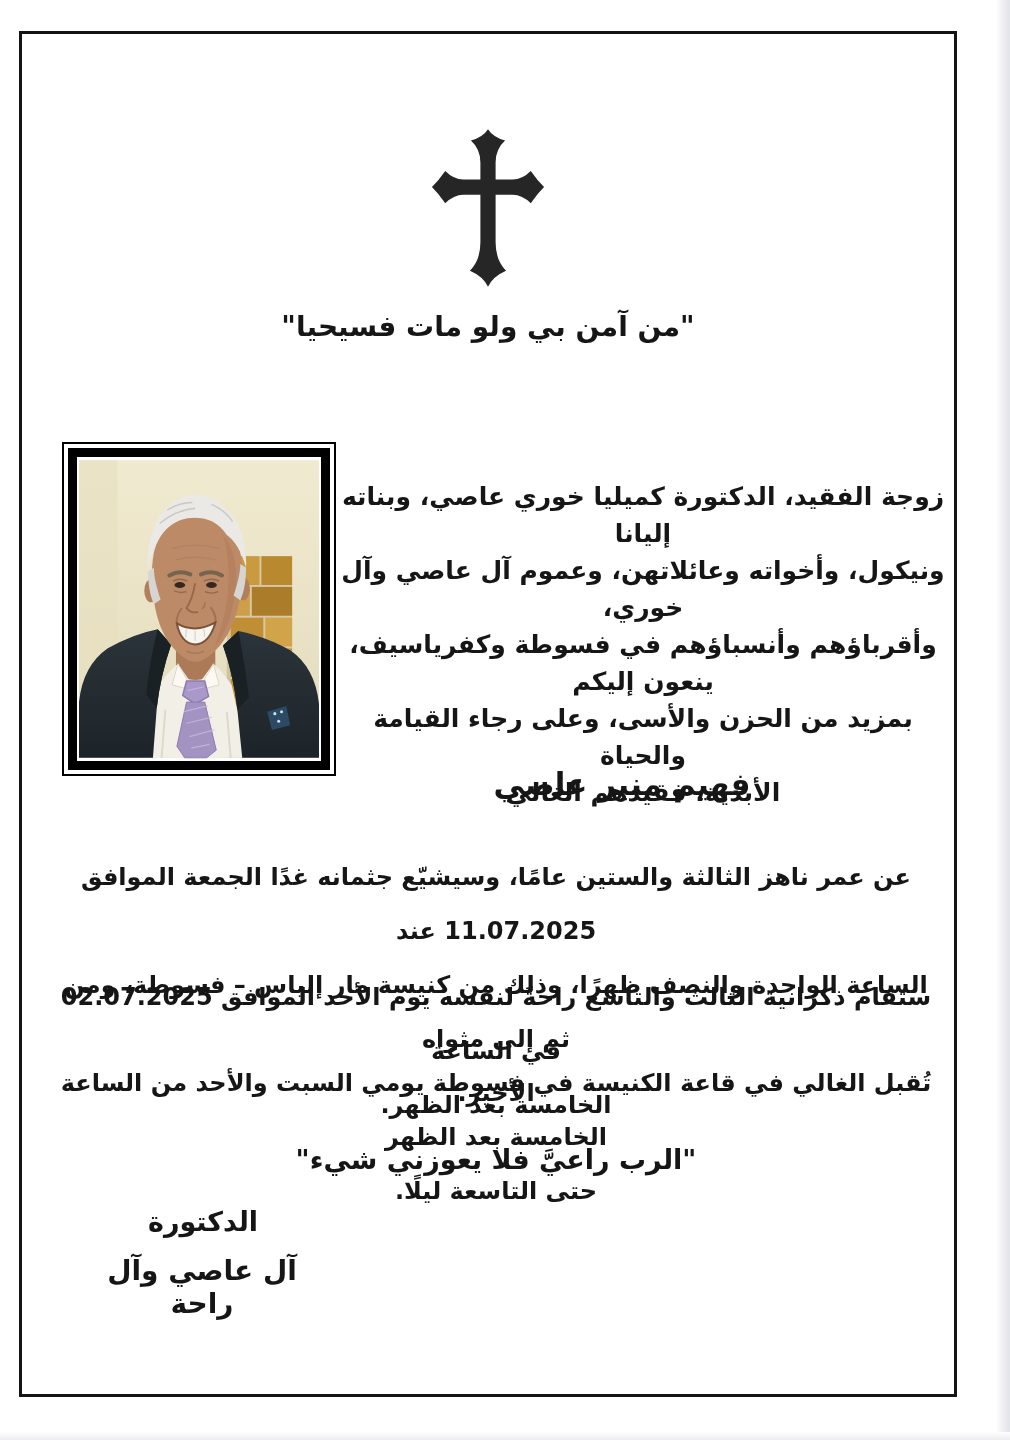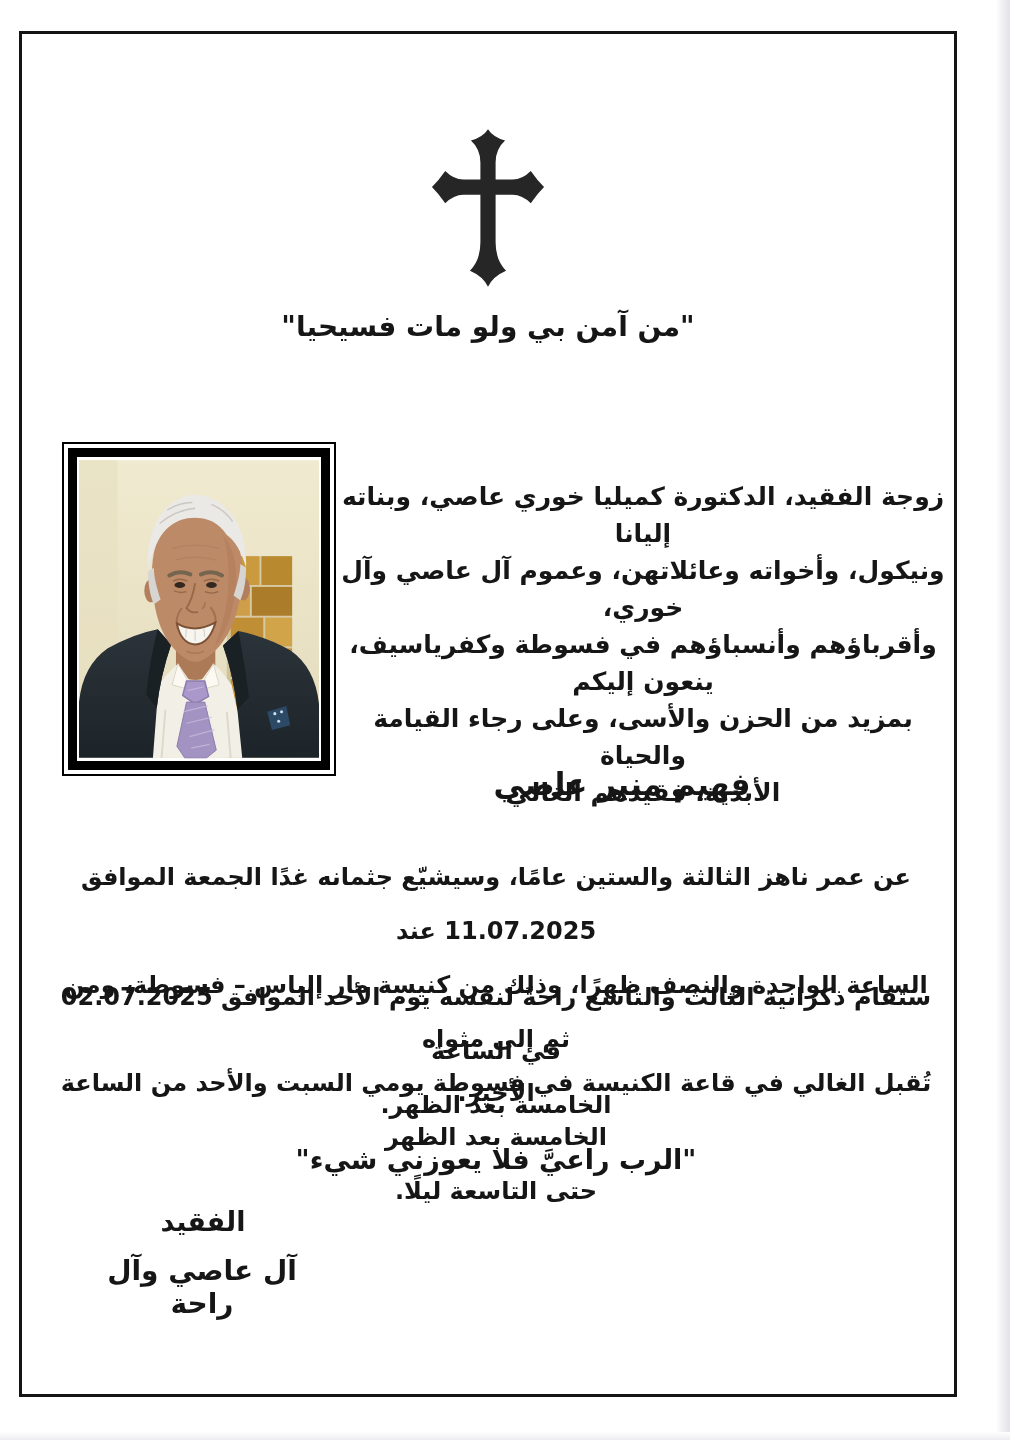--- a/index.html
+++ b/index.html
@@ -186,18 +186,18 @@
 الأخير.</div>
 
     <div class="para p-memorial rtl-block">ستقام ذكرانية الثالث والتاسع راحةً لنفسه يوم الأحد الموافق 02.07.2025 في الساعة
 الخامسة بعد الظهر.</div>
 
     <div class="para p-condolence rtl-block">تُقبل الغالي في قاعة الكنيسة في فسوطة يومي السبت والأحد من الساعة الخامسة بعد الظهر
 حتى التاسعة ليلًا.</div>
 
     <div class="quote-bottom rtl-block">"الرب راعيَّ فلا يعوزني شيء"</div>
 
-    <div class="mourners-label rtl-block">الفقيد</div>
+    <div class="mourners-label rtl-block">الدكتورة</div>
 
     <div class="mourners-names rtl-block">آل عاصي وآل راحة</div>
 
   </div>
 </div>
 
 </body></html>

